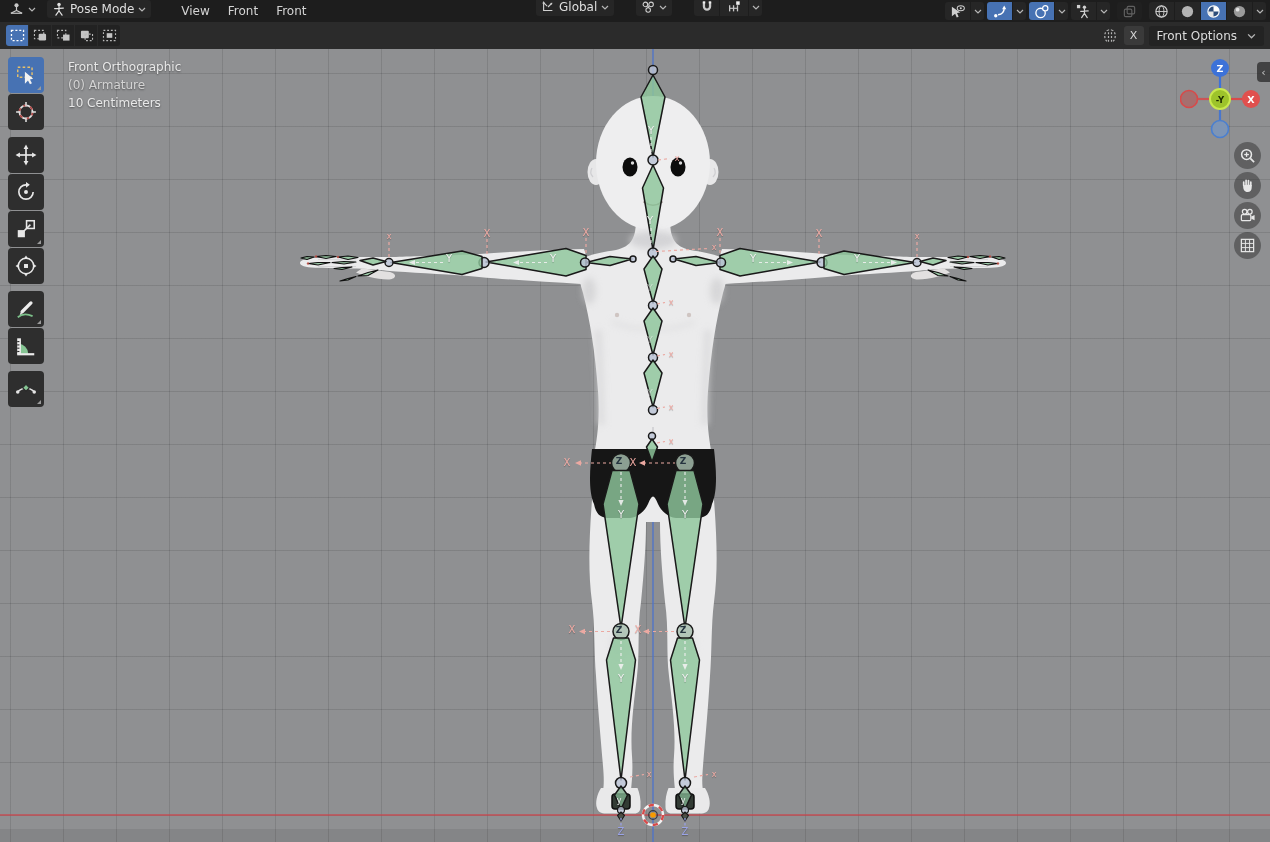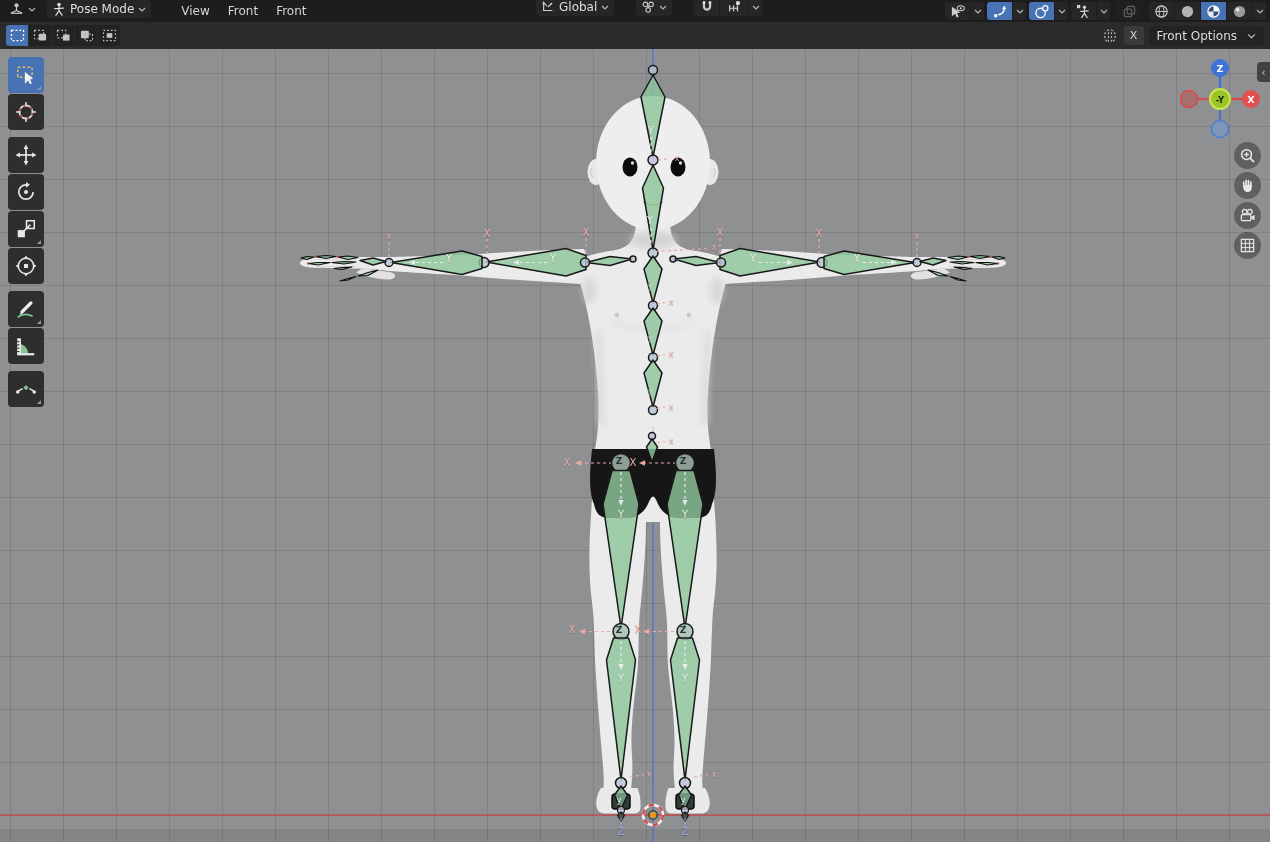--- a/index.html
+++ b/index.html
@@ -325,20 +325,25 @@
       <span class="axlabel y sm" style="left: 619px; top: 800px;">y</span>
       <span class="axlabel y sm" style="left: 683px; top: 800px;">y</span>
       <span class="axlabel zd" style="left: 619px; top: 461px;">Z</span>
       <span class="axlabel zd" style="left: 683px; top: 461px;">Z</span>
       <span class="axlabel zd" style="left: 619px; top: 630px;">Z</span>
       <span class="axlabel zd" style="left: 683px; top: 630px;">Z</span>
       <span class="axlabel z" style="left: 621px; top: 831px;">Z</span>
       <span class="axlabel z" style="left: 685px; top: 831px;">Z</span>
     </div>
 
+  <div class="vpinfo">
+    <div>Front Orthographic</div>
+    <div class="dim">(0) Armature</div>
+    <div>10 Centimeters</div>
+  </div>
 
   <div class="topbar">
     <div class="tb-left">
       <div class="tbtn flat">
         <svg width="15" height="15" viewBox="0 0 16 16">
           <path d="M2,12 L8,9 L14,12 M8,9 V3" stroke="#c8c8c8" stroke-width="1.3" fill="none"></path>
           <circle cx="8" cy="3.5" r="2.2" fill="#c8c8c8"></circle>
           <path d="M2,12 h12" stroke="#c8c8c8" stroke-width="1.3"></path>
         </svg>
         <svg width="8" height="8" viewBox="0 0 8 8">

